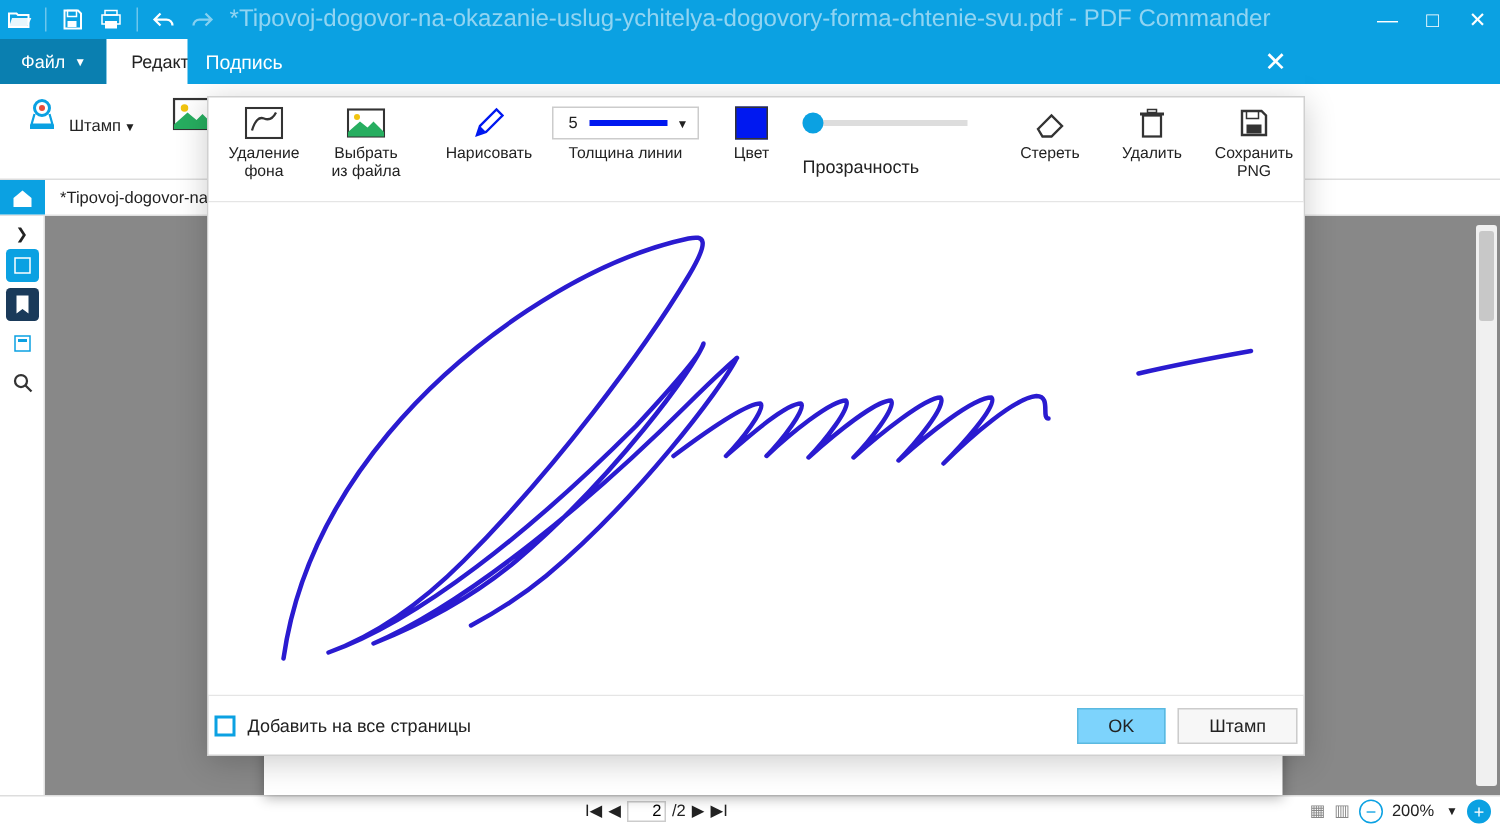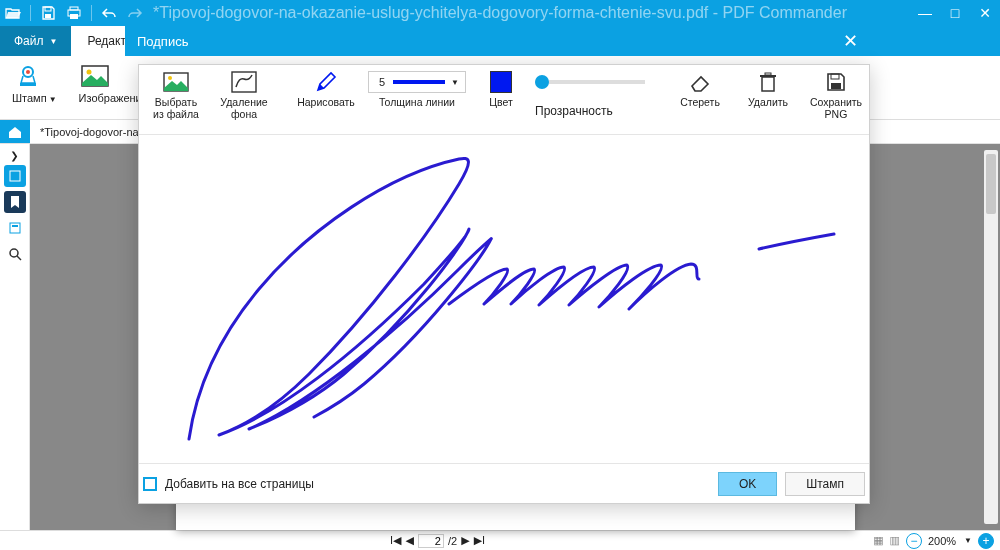--- a/index.html
+++ b/index.html
@@ -13,21 +13,21 @@
   .titlebar .wc { margin-left: auto; display: flex; }
   .titlebar .wc .tb-icon { width: 30px; }
 
   
   .ribbon-tabs { height: 30px; background: #0ba1e2; display: flex; align-items: stretch; }
   .file-btn { background: #0a7fb0; color: #fff; padding: 0 14px; display: flex; align-items: center; gap: 4px; font-size: 12px; cursor: pointer; }
   .tab { background: #fff; color: #222; padding: 0 16px; display: flex; align-items: center; font-size: 12px; cursor: pointer; }
 
   
   .ribbon { height: 64px; background: #fff; border-bottom: 1px solid #ddd; display: flex; align-items: flex-start; padding: 4px 6px; gap: 10px; }
-  .r-item { display: flex; flex-direction: column; align-items: flex-start; gap: 2px; padding: 2px 6px; cursor: pointer; }
+  .r-item { display: flex; flex-direction: row; align-items: flex-end; gap: 2px; padding: 2px 6px; cursor: pointer; }
   .r-item .ri-icon { width: 32px; height: 28px; display: flex; align-items: center; justify-content: center; }
   .r-item .ri-label { font-size: 11px; text-align: center; }
   .caret { font-size: 8px; margin-left: 2px; }
 
   
   .doc-tabs { height: 24px; display: flex; align-items: stretch; border-bottom: 1px solid #e1e1e1; }
   .doc-tabs .home-tab { width: 30px; background: #0ba1e2; display: flex; align-items: center; justify-content: center; color: #fff; cursor: pointer; }
   .doc-tabs .doc-tab { padding: 0 10px; display: flex; align-items: center; border-right: 1px solid #ccc; font-size: 11px; cursor: pointer; }
 
   
@@ -214,38 +214,38 @@
 
 <div class="dialog-hdr">
   <span>Подпись</span>
   <span class="close">✕</span>
 </div>
 
 <div class="dialog">
   <div class="dialog-toolbar">
     <div class="dt-item">
       <div class="dt-icon">
+        <svg width="26" height="22" viewBox="0 0 26 22">
+            <rect x="1" y="1" width="24" height="20" fill="none" stroke="#333" stroke-width="1.4"></rect>
+            <path d="M5 16 Q 8 6 13 8 Q 18 10 21 4" fill="none" stroke="#333" stroke-width="1.5"></path>
+          </svg>
+      </div>
+      <div class="dt-label" style="white-space:pre-line">Удаление
+фона</div>
+    </div>
+    <div class="dt-item">
+      <div class="dt-icon">
         <svg width="26" height="20" viewBox="0 0 26 20">
             <rect x="1" y="1" width="24" height="18" fill="none" stroke="#333" stroke-width="1.4"></rect>
             <circle cx="7" cy="6" r="2" fill="#f1c40f"></circle>
             <path d="M1 16 L9 9 L14 13 L18 9 L25 16 L25 19 L1 19 Z" fill="#27ae60"></path>
           </svg>
       </div>
       <div class="dt-label" style="white-space:pre-line">Выбрать
 из файла</div>
-    </div>
-    <div class="dt-item">
-      <div class="dt-icon">
-        <svg width="26" height="22" viewBox="0 0 26 22">
-            <rect x="1" y="1" width="24" height="20" fill="none" stroke="#333" stroke-width="1.4"></rect>
-            <path d="M5 16 Q 8 6 13 8 Q 18 10 21 4" fill="none" stroke="#333" stroke-width="1.5"></path>
-          </svg>
-      </div>
-      <div class="dt-label" style="white-space:pre-line">Удаление
-фона</div>
     </div>
     <div style="width:1px;height:48px;background:#e5e5e5;"></div>
     <div class="dt-item">
       <div class="dt-icon">
         <svg width="22" height="22" viewBox="0 0 22 22">
             <path d="M3 19 L5 13 L16 2 L20 6 L9 17 Z" fill="none" stroke="#0018f0" stroke-width="1.6"></path>
             <path d="M3 19 L5 13 L9 17 Z" fill="#0018f0"></path>
           </svg>
       </div>
       <div class="dt-label">Нарисовать</div>

